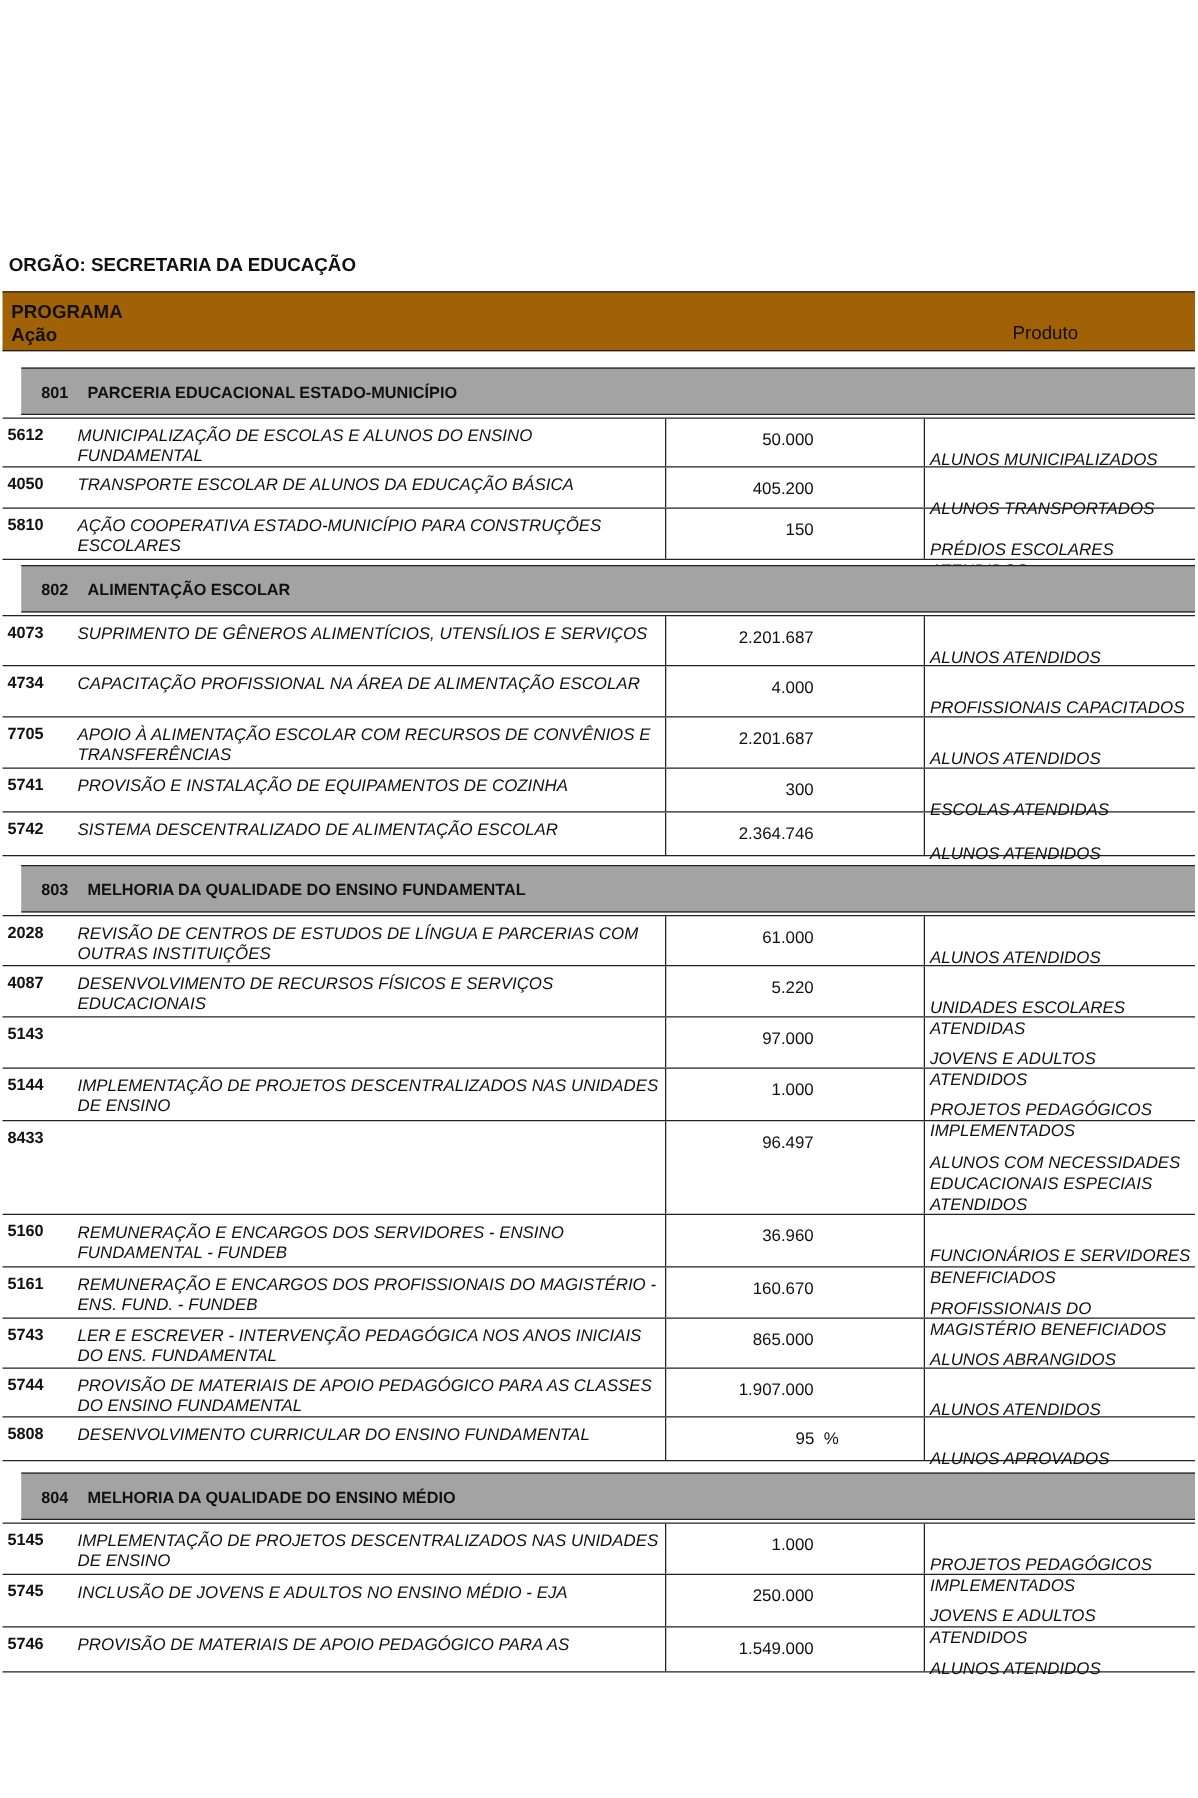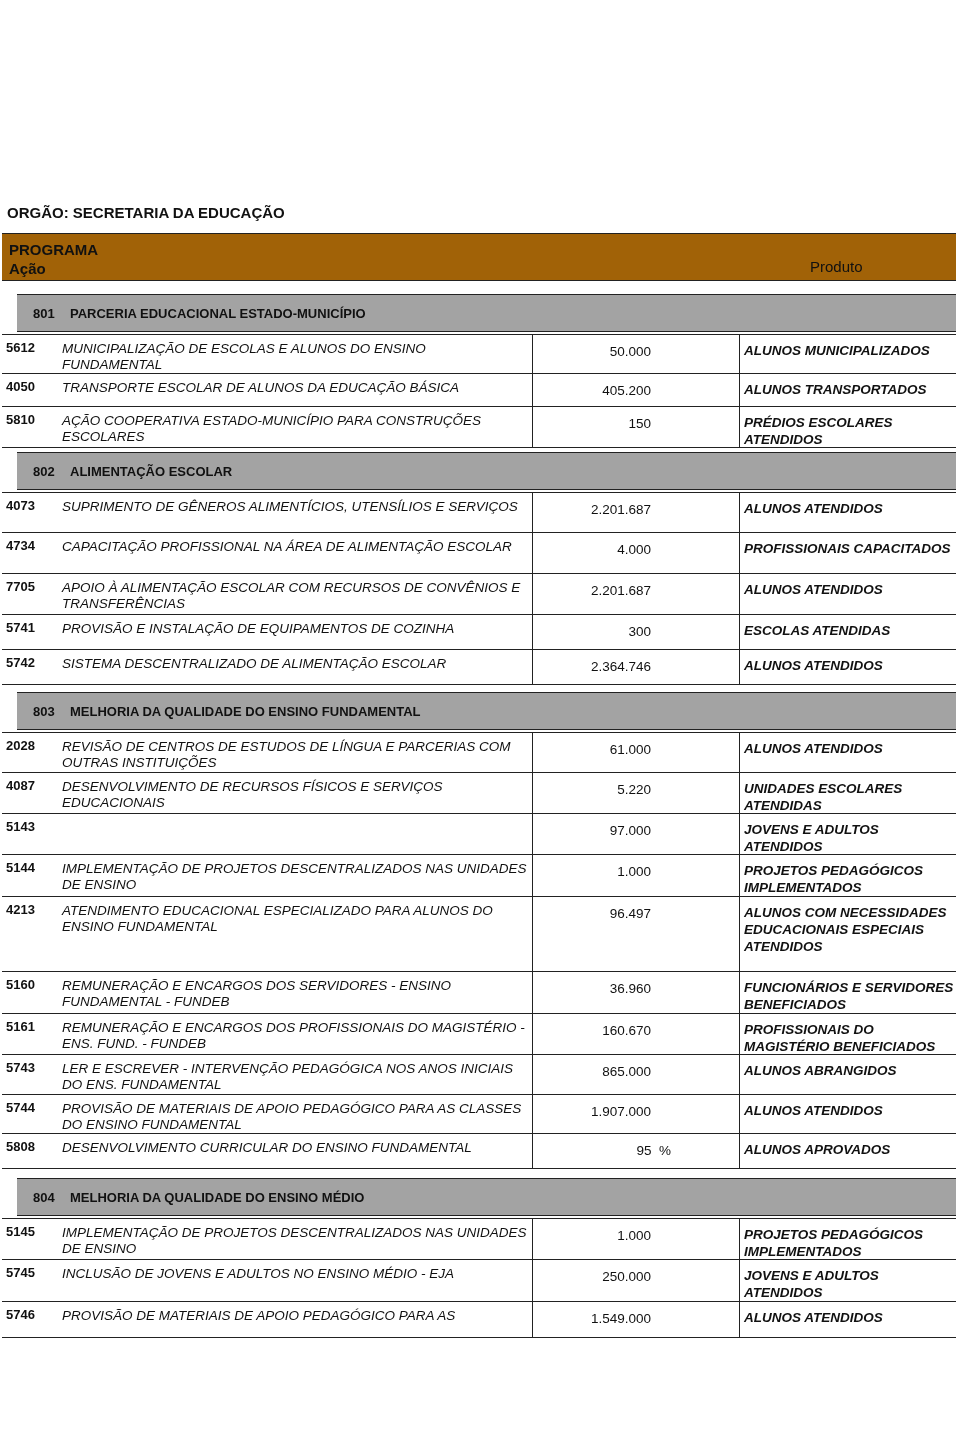--- a/index.html
+++ b/index.html
@@ -30,21 +30,21 @@
   .prog-row .name { position: absolute; left: 53px; top: 11px; }
   .rows { margin-top: 2px; border-top: 1.5px solid #222; }
   .row {
     position: relative; border-bottom: 1.5px solid #222; box-sizing: border-box;
     font-size: 13.5px;
   }
   .row .c-code { position: absolute; left: 4px; top: 5px; font-weight: bold; font-size: 13px; }
   .row .c-desc { position: absolute; left: 60px; top: 6px; width: 466px; font-style: italic; line-height: 16px; text-transform: none; }
   .row .c-meta { position: absolute; left: 530px; top: 0; bottom: 0; width: 208px; border-left: 1px solid #222; border-right: 1px solid #222; box-sizing: border-box; }
   .row .c-meta span { position: absolute; right: 88px; top: 9px; white-space: pre; }
-  .row .c-prod { position: absolute; left: 742px; top: 7px; width: 210px; font-style: italic; line-height: 17px; font-weight: bold; }
+  .row .c-prod { position: absolute; left: 742px; top: 24px; width: 210px; font-style: italic; line-height: 17px; }
 </style>
 </head>
 <body>
 
 <div class="orgao">ORGÃO: SECRETARIA DA EDUCAÇÃO</div>
 
 <div class="hdr">
   <div class="prog">
     <div>PROGRAMA</div>
     <div>Ação</div>
@@ -166,22 +166,21 @@
     </div>
     <div class="row" style="height:42px">
       <span class="c-code">5144</span>
       <span class="c-desc">IMPLEMENTAÇÃO DE PROJETOS DESCENTRALIZADOS NAS UNIDADES DE ENSINO</span>
       <div class="c-meta">
           <span>1.000</span>
         </div>
       <span class="c-prod">PROJETOS PEDAGÓGICOS IMPLEMENTADOS</span>
     </div>
     <div class="row" style="height:75px">
-      <span class="c-code">4213</span>
-      <span class="c-desc">ATENDIMENTO EDUCACIONAL ESPECIALIZADO PARA ALUNOS DO ENSINO FUNDAMENTAL</span>
+      <span class="c-code">8433</span>
       <div class="c-meta">
           <span>96.497</span>
         </div>
       <span class="c-prod">ALUNOS COM NECESSIDADES EDUCACIONAIS ESPECIAIS ATENDIDOS</span>
     </div>
     <div class="row" style="height:42px">
       <span class="c-code">5160</span>
       <span class="c-desc">REMUNERAÇÃO E ENCARGOS DOS SERVIDORES - ENSINO FUNDAMENTAL - FUNDEB</span>
       <div class="c-meta">
           <span>36.960</span>

